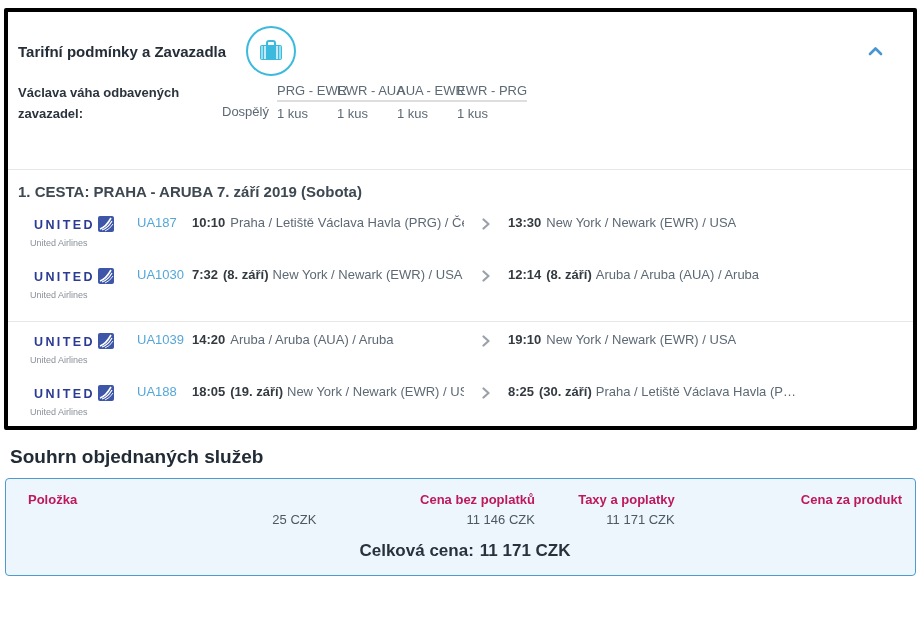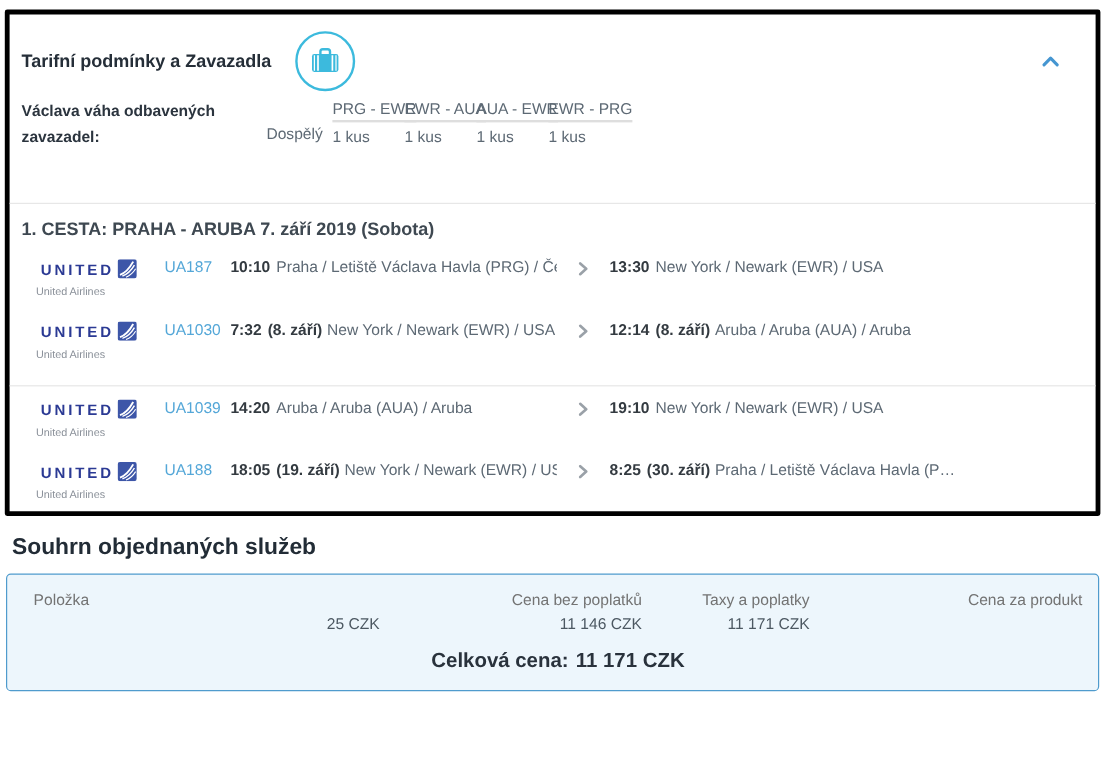--- a/index.html
+++ b/index.html
@@ -54,21 +54,21 @@
 
   
   .summary-heading { font-size:19px; font-weight:bold; color:#222c36; margin:16px 0 10px 10px; }
   .summary-panel {
     margin:0 4px 0 5px; background:#edf6fc;
     border:1px solid #4f9bcd; border-radius:4px;
     padding:13px 13px 14px 22px;
   }
   .summary-grid { display:grid; grid-template-columns:33% 25% 16% 26%; }
   .summary-grid .right { text-align:right; }
-  .sum-head { font-weight:normal; color:#737373; }
+  .sum-head { font-weight:bold; color:#be185d; }
   .sum-val { padding-top:5px; color:#4c5862; }
   .sum-item-link { padding-top:5px; color:#3f9dd8; font-weight:bold; cursor:pointer; }
   .total-row { text-align:center; margin-top:14px; font-size:17px; font-weight:bold; color:#29323c; }
   .total-row .lbl { margin-right:6px; }
 </style>
 </head>
 <body>
 
 <section class="card">
 

